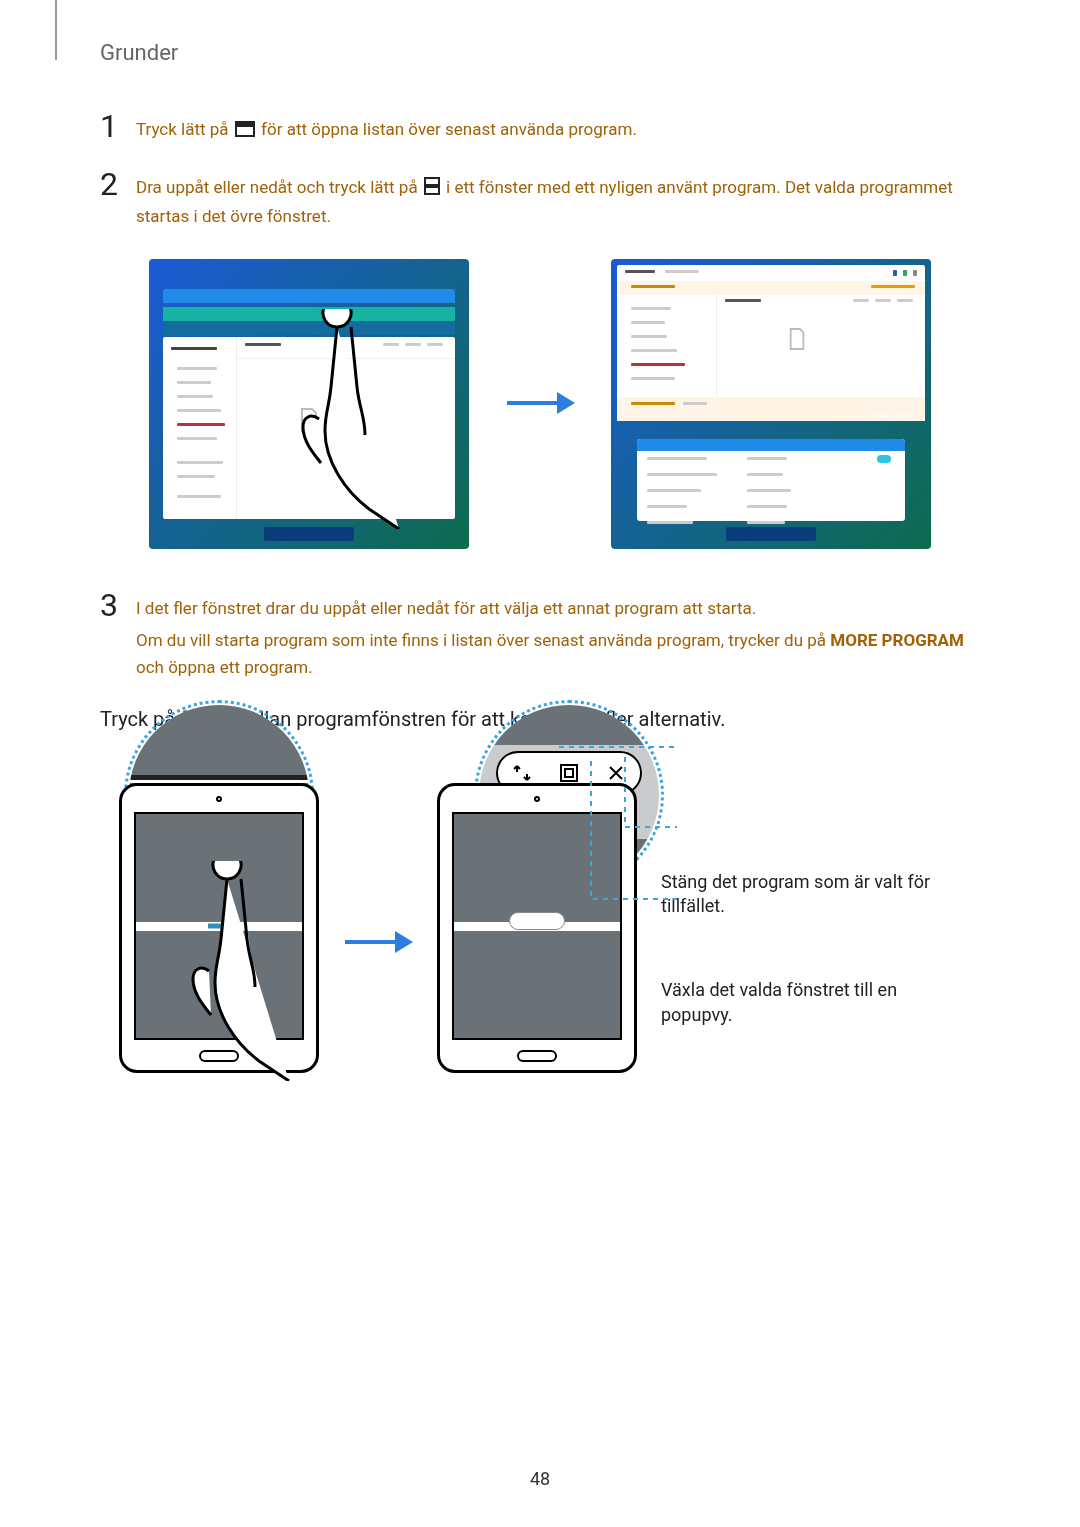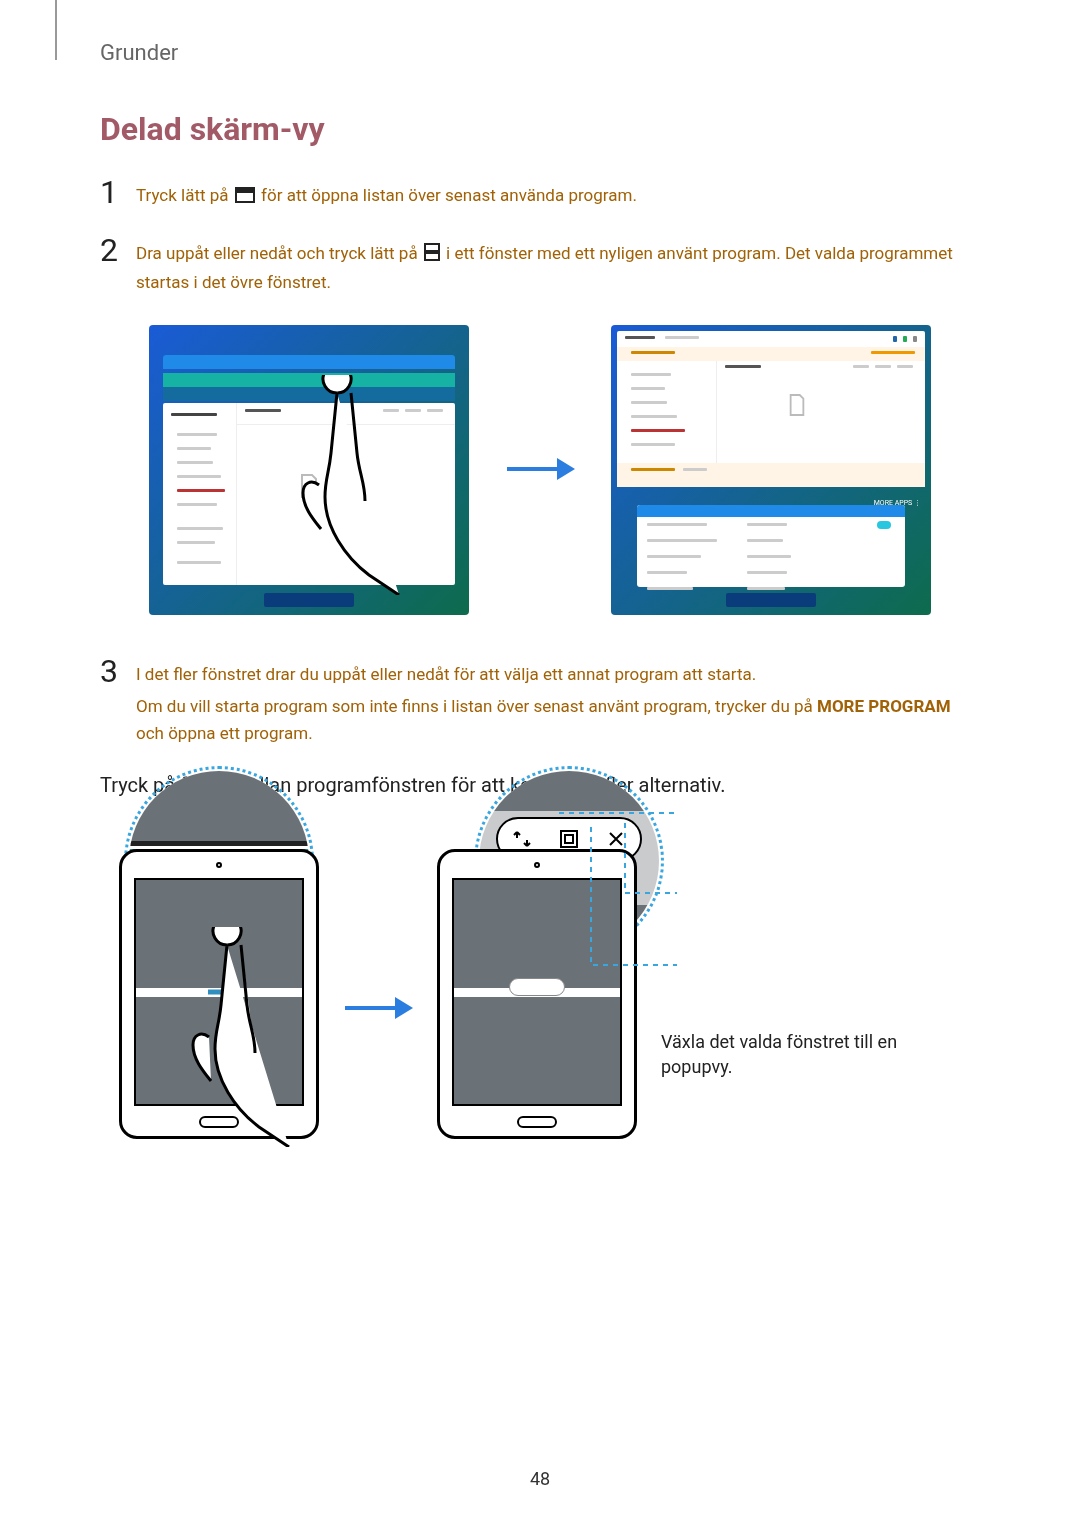--- a/index.html
+++ b/index.html
@@ -265,21 +265,20 @@
     color:#333;
   }
 </style>
 </head>
 <body>
 
 <div class="left-rule"></div>
 <div class="header-breadcrumb">Grunder</div>
 
 <div class="content">
-  <h2 class="section-title">Delad skärm-vy</h2>
 
   <div class="step-row">
     <div class="step-num">1</div>
     <div class="step-body">
       <p>
         <span>Tryck lätt på </span>
         <span class="inline-icon">
           <svg width="20" height="16" viewBox="0 0 20 16">
               <rect x="1" y="1" width="18" height="14" fill="none" stroke="#222" stroke-width="2"></rect>
               <rect x="1" y="1" width="18" height="5" fill="#222"></rect>
@@ -377,21 +376,21 @@
            <div class="ts-bar" style="top:4px;right:12px;width:16px;"></div>
         </div>
         <svg style="position:absolute;top:62px;left:170px;" width="20" height="24" viewBox="0 0 22 26">
             <path d="M4 2h10l4 4v18H4z" fill="none" stroke="#bbb" stroke-width="2"></path>
           </svg>
         <div style="position:absolute;bottom:0;left:0;right:0;height:24px;background:#fff4e5;">
           <div class="ts-bar" style="top:5px;left:14px;width:44px;background:#c80;"></div>
           <div class="ts-bar" style="top:5px;left:66px;width:24px;"></div>
         </div>
       </div>
-      <div style="position:absolute;top:172px;left:6px;right:6px;height:14px;background:rgba(0,0,0,0);">
+      <div style="position:absolute;top:152px;left:6px;right:6px;height:14px;background:rgba(0,0,0,0);">
         <div style="position:absolute;right:4px;top:2px;color:#fff;font-size:7px;">MORE APPS ⋮</div>
       </div>
       <div class="ts-panel" style="top:180px;left:26px;right:26px;bottom:28px;border-radius:3px;">
         <div class="ts-header" style="top:0;left:0;right:0;background:#1f8ae8;border-radius:3px 3px 0 0;height:12px;"></div>
         <div style="position:absolute;top:18px;left:10px;right:10px;">
           <div class="ts-bar" style="top:0;left:0;width:60px;"></div>
           <div class="ts-bar" style="top:0;left:100px;width:40px;"></div>
           <div style="position:absolute;top:-2px;right:4px;width:14px;height:8px;background:#29c6e0;border-radius:4px;"></div>
           <div class="ts-bar" style="top:16px;left:0;width:70px;"></div>
           <div class="ts-bar" style="top:16px;left:100px;width:36px;"></div>
@@ -405,21 +404,21 @@
       </div>
       <div class="close-btn"></div>
     </div>
   </div>
 
   <div class="step-row">
     <div class="step-num">3</div>
     <div class="step-body">
       <p><span>I det fler fönstret drar du uppåt eller nedåt för att välja ett annat program att starta.</span></p>
       <p>
-        <span>Om du vill starta program som inte finns i listan över senast använt program, trycker du på </span><b>MORE PROGRAM</b><span> och öppna ett program.</span>
+        <span>Om du vill starta program som inte finns i listan över senast använda program, trycker du på </span><b>MORE PROGRAM</b><span> och öppna ett program.</span>
       </p>
     </div>
   </div>
 
   <p class="body-text">Tryck på fältet mellan programfönstren för att komma åt fler alternativ.</p>
 
   <div class="device-row" style="position:relative;height:320px;align-items:flex-end;">
 
     <div style="position:relative;">
       <div class="dotted-ring"></div>
@@ -501,19 +500,20 @@
       </div>
 
       <svg class="overlay" style="top:-80px;left:110px;" width="140" height="260">
         <path class="callout-line" d="M12 44 H130"></path>
         <path class="callout-line" d="M78 54 V124 H130"></path>
         <path class="callout-line" d="M44 58 V196 H130"></path>
       </svg>
     </div>
 
     <div class="callouts">
+      <div class="callout">Stäng det program som är valt för tillfället.</div>
       <div class="callout">Växla det valda fönstret till en popupvy.</div>
     </div>
 
   </div>
 </div>
 
 <div class="page-num">48</div>
 
 </body></html>

